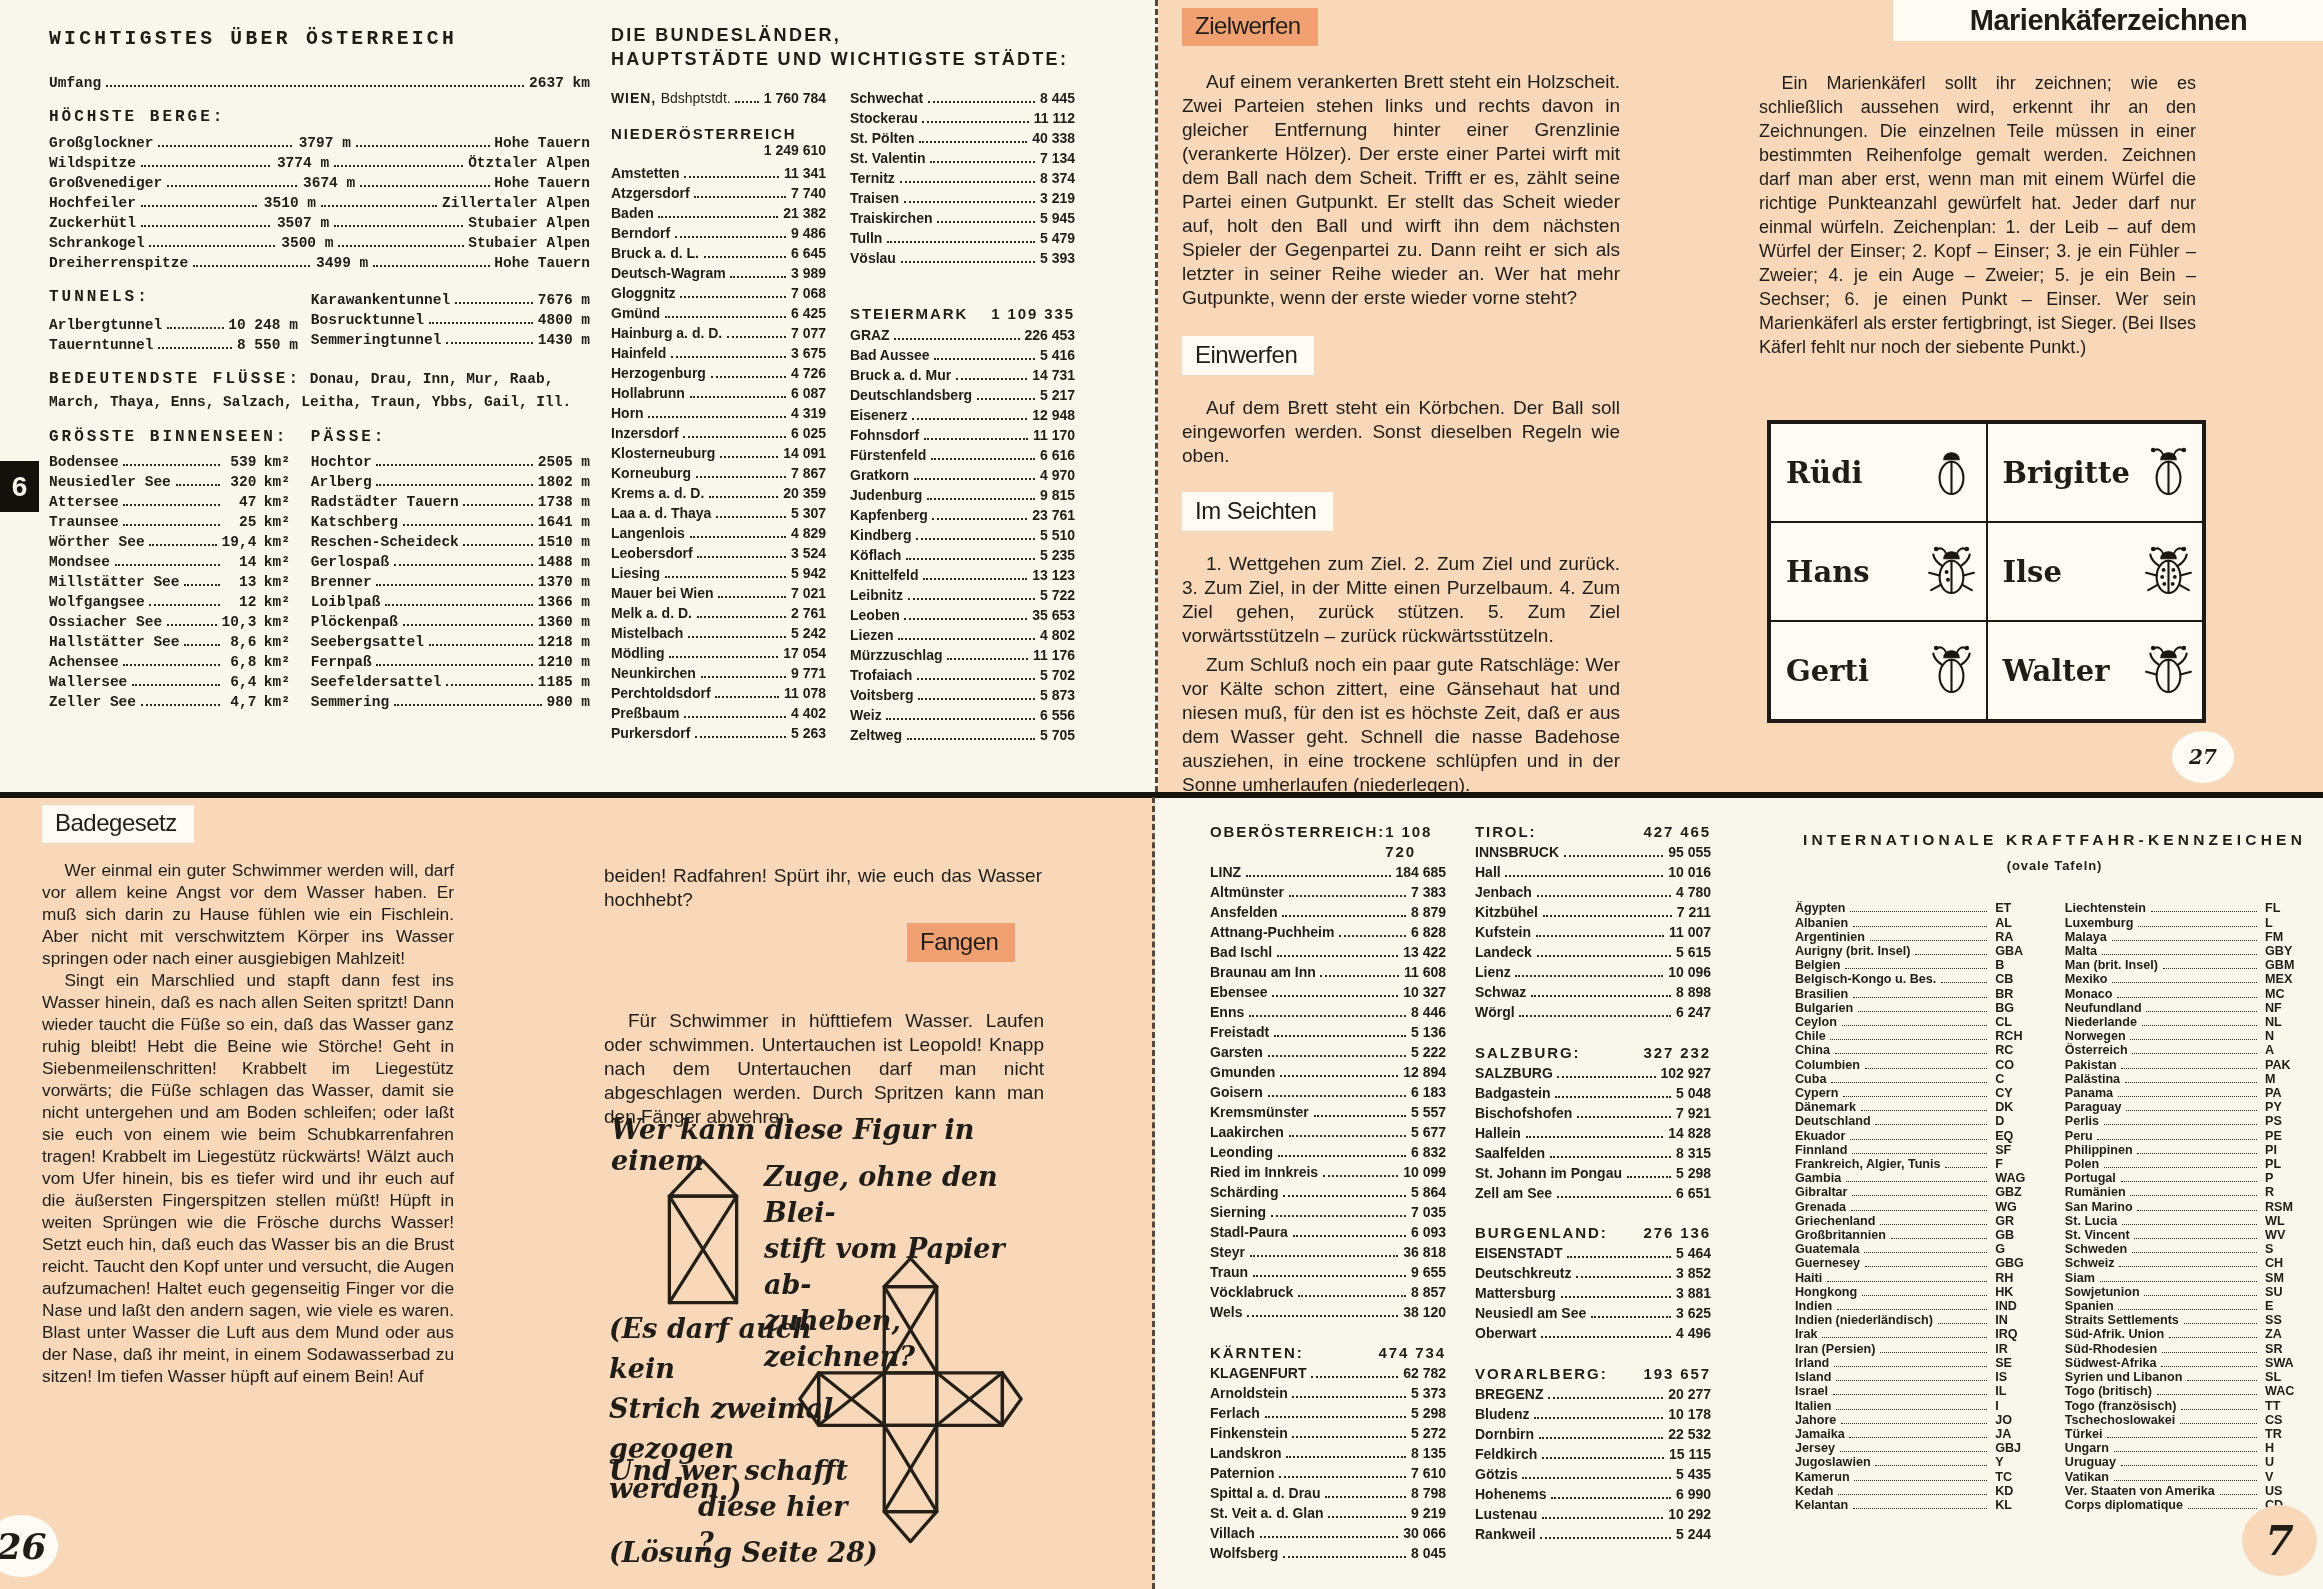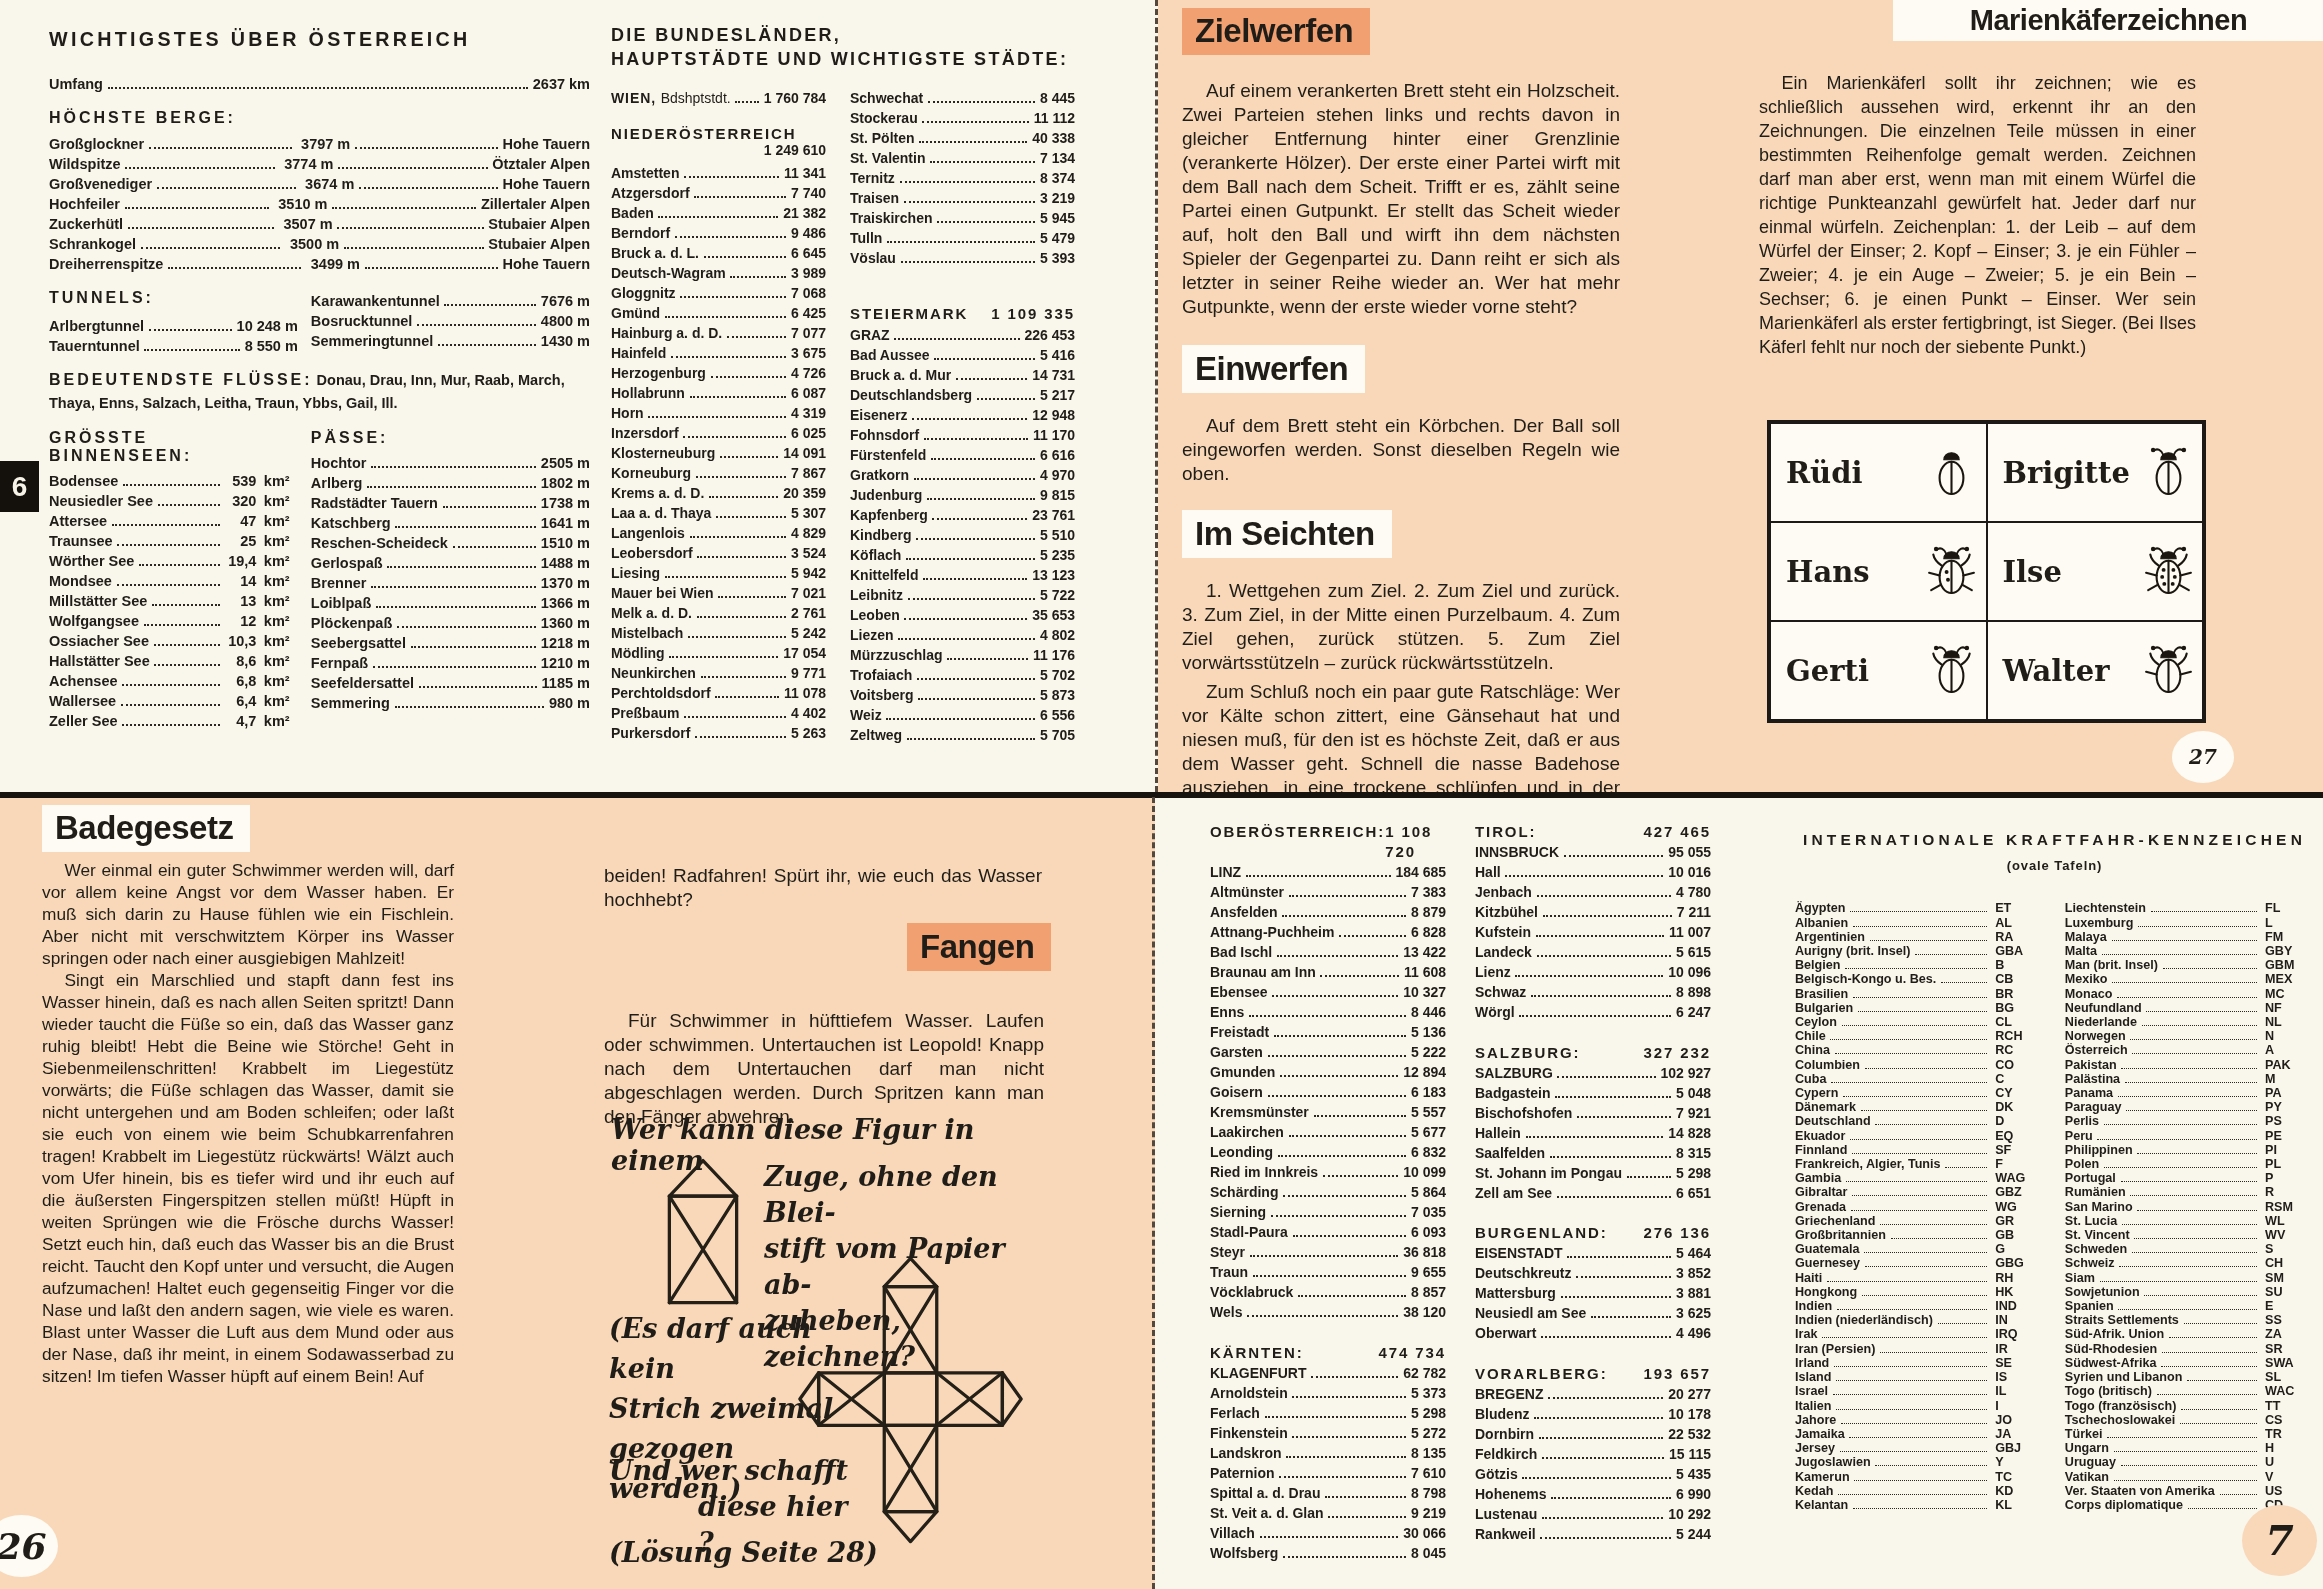--- a/index.html
+++ b/index.html
@@ -29,21 +29,21 @@
   .fluss-text{font-weight:bold;font-size:14.5px;line-height:22.5px;margin-top:13px;}
   .p6r-title{font-weight:bold;font-size:18px;letter-spacing:2.3px;line-height:24px;}
   .p6cols{display:flex;gap:24px;margin-top:17px;}
   .p6cols .c1{width:215px;}
   .p6cols .c2{width:225px;}
   .r.small{font-size:14px;line-height:20px;}
   .land-h{display:flex;justify-content:space-between;align-items:baseline;font-weight:bold;font-size:15px;letter-spacing:1.9px;margin:13px 0 3.7px 0;}
   .land-total{text-align:right;font-weight:bold;font-size:14px;margin-bottom:5.6px;}
 
   
-  .hl{display:inline-block;padding:6.6px 17px 8.4px 13px;font-size:33px;font-weight:bold;line-height:1;letter-spacing:-0.5px;}
+  .hl{display:inline-block;padding:6.6px 17px 8.4px 13px;font-size:24px;font-weight:normal;line-height:1;letter-spacing:-0.5px;}
   .hl.salmon{background:#f0a071;}
   .hl.white{background:#fdfbf4;}
 
   .para{font-size:19px;line-height:24px;text-align:justify;text-indent:24px;}
   .para.noindent{text-indent:0;}
 
   
   .mk-head{background:#fdfbf4;height:41px;display:flex;align-items:center;justify-content:center;
            font-size:29px;font-weight:bold;letter-spacing:-0.5px;}
   .mk-para{font-size:18px;line-height:24px;text-align:justify;text-indent:22.5px;}
@@ -89,21 +89,21 @@
   #pn27{left:1014px;top:731px;width:62px;height:52px;background:#fdfbf4;border-radius:50%;font-size:20px;font-family:"DejaVu Serif",serif;font-style:italic;}
   #pn26{left:-15px;top:718px;width:73px;height:62px;background:#fdfbf4;border-radius:50%;font-size:36px;font-family:"DejaVu Serif",serif;font-style:italic;}
   #pn7{left:1087px;top:708px;width:75px;height:71px;background:#f8d8b8;border-radius:50%;font-size:41px;font-family:"DejaVu Serif",serif;font-style:italic;}
 </style>
 </head>
 <body>
 
 <div class="sheet">
 
   <div class="page" id="p6">
-    <div class="abs" style="left:49px;top:28px;width:541px;">
+    <div class="abs" style="left:49px;top:28px;width:541px;font-family:Liberation Mono, monospace;">
       <div class="p6-title">WICHTIGSTES ÜBER ÖSTERREICH</div>
 
       <div class="r">
         <span>Umfang</span>
         <span class="dots"></span>
         <span class="rv">2637 km</span>
       </div>
 
       <div class="sec berge">
         <div class="caps-h" style="margin-bottom:7.5px;">HÖCHSTE BERGE:</div>

